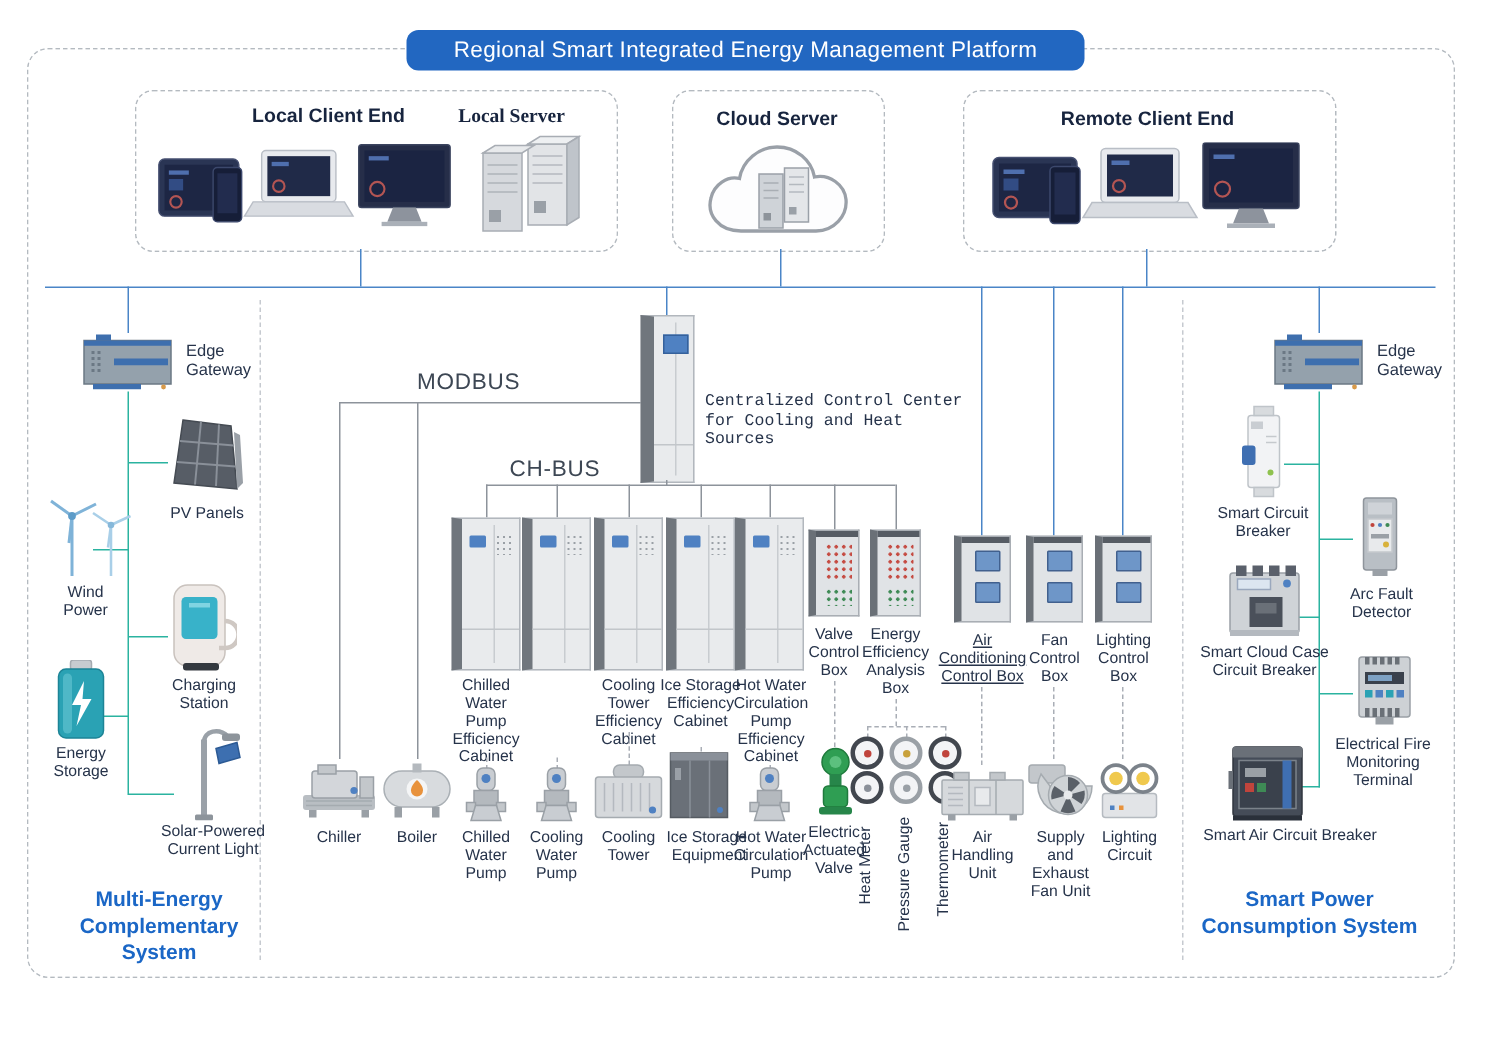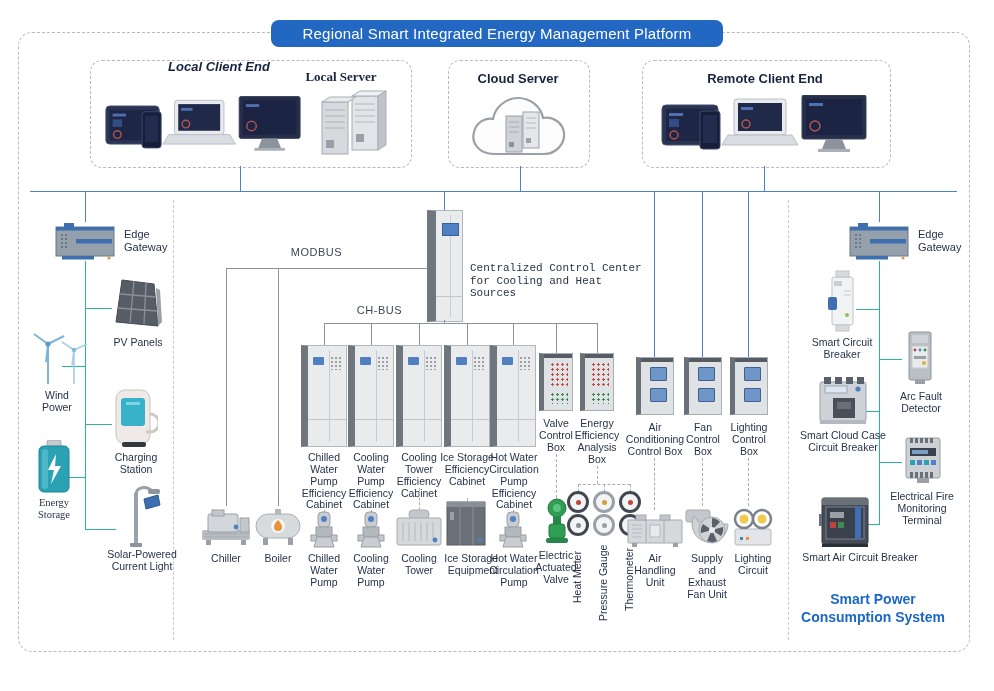--- a/index.html
+++ b/index.html
@@ -9,21 +9,21 @@
   
   .outer{border:1.6px dashed var(--c-dash);border-radius:14px;}
   .group{border:1.3px dashed var(--c-dash);border-radius:12px;background:#fff;}
   .titlepill{background:var(--c-title);color:#fff;border-radius:8px;
     display:flex;align-items:center;justify-content:center;
     font-size:15px;font-weight:500;letter-spacing:.2px;}
   
   .hdr{font-size:13px;font-weight:bold;color:#17243e;text-align:center;line-height:1.1;}
   .lbl{font-size:10.5px;line-height:1.13;color:#26334a;text-align:center;}
   .lbl-l{font-size:11px;line-height:1.15;color:#26334a;text-align:left;}
-  .bus{font-size:11px;color:#3d4754;letter-spacing:.5px;text-align:right;}
+  .bus{font-size:15px;color:#3d4754;letter-spacing:.5px;text-align:center;}
   .sect{font-size:14px;font-weight:bold;color:var(--c-section);text-align:center;line-height:1.25;}
   .vlabel{font-size:10.5px;color:#26334a;writing-mode:vertical-rl;transform:rotate(180deg);
     white-space:nowrap;line-height:1;}
   
   .bl-h{border-top:1.6px solid var(--c-blue);}
   .bl-v{border-left:1.6px solid var(--c-blue);}
   .tl-h{border-top:1.6px solid var(--c-teal);}
   .tl-v{border-left:1.6px solid var(--c-teal);}
   .gl-h{border-top:1px solid var(--c-gray);}
   .gl-v{border-left:1px solid var(--c-gray);}
@@ -62,21 +62,21 @@
   <div class="abs outer" style="left:18px;top:32px;width:950px;height:618px;"></div>
 
   <div class="abs titlepill" style="left:271px;top:20px;width:452px;height:27px;">
     <span>Regional Smart Integrated Energy Management Platform</span>
   </div>
 
   <div class="abs group" style="left:90px;top:60px;width:320px;height:106px;"></div>
   <div class="abs group" style="left:448px;top:60px;width:140px;height:106px;"></div>
   <div class="abs group" style="left:642px;top:60px;width:247px;height:106px;"></div>
 
-  <div class="abs hdr" style="left:149px;top:60px;width:140px;font-style:italic;">Local Client End</div>
+  <div class="abs hdr" style="left:149px;top:70px;width:140px;">Local Client End</div>
   <div class="abs hdr" style="left:291px;top:70px;width:100px;font-family:Liberation Serif, serif;">Local Server</div>
   <div class="abs hdr" style="left:448px;top:72px;width:140px;">Cloud Server</div>
   <div class="abs hdr" style="left:695px;top:72px;width:140px;">Remote Client End</div>
 
   <svg class="abs" style="left:104px;top:95px;" width="198" height="62" viewBox="0 0 208 62">
     <rect x="2" y="10" width="56" height="40" rx="4" fill="#2a3554" stroke="#454f70"></rect>
     <rect x="6" y="14" width="48" height="32" fill="#1d2644"></rect>
     <rect x="9" y="18" width="14" height="3" fill="#4f6fae"></rect>
     <rect x="9" y="24" width="10" height="8" fill="#3a5a9a" opacity=".75"></rect>
     <circle cx="14" cy="40" r="4" fill="none" stroke="#b35553" stroke-width="1.5"></circle>
@@ -234,32 +234,33 @@
   </svg>
   <div class="abs lbl" style="left:104px;top:452px;width:64px;">Charging Station</div>
 
   <div class="abs tl-h" style="left:60px;top:477px;width:26px;"></div>
   <svg class="abs" style="left:34px;top:440px;" width="40" height="54" viewBox="0 0 40 54">
     <rect x="13" y="0" width="14" height="7" rx="2" fill="#c7cbd0" stroke="#a5abb1"></rect>
     <rect x="5" y="6" width="30" height="46" rx="5" fill="#2aa2b4" stroke="#1d8496"></rect>
     <rect x="8" y="9" width="6" height="40" rx="3" fill="#5fc2cf" opacity=".7"></rect>
     <polygon points="22,14 14,30 20,30 17,44 27,26 21,26" fill="#fff"></polygon>
   </svg>
-  <div class="abs lbl" style="left:24px;top:497px;width:60px;font-family:Liberation Serif, serif;">Energy Storage</div>
+  <div class="abs lbl" style="left:24px;top:497px;width:60px;">Energy Storage</div>
 
   <div class="abs tl-h" style="left:86px;top:529px;width:30px;"></div>
   <svg class="abs" style="left:112px;top:483px;" width="52" height="64" viewBox="0 0 52 64">
     <rect x="22" y="10" width="4" height="52" fill="#9aa1a8"></rect>
     <path d="M24 12 C24 4 34 2 40 8" fill="none" stroke="#9aa1a8" stroke-width="3"></path>
     <rect x="36" y="6" width="12" height="5" rx="2" fill="#8d949b"></rect>
     <polygon points="32,16 46,12 48,22 34,26" fill="#3d6fb0" stroke="#2c5a94"></polygon>
     <rect x="18" y="60" width="12" height="4" rx="1" fill="#8d949b"></rect>
   </svg>
   <div class="abs lbl" style="left:98px;top:549px;width:88px;">Solar-Powered Current Light</div>
 
+  <div class="abs sect" style="left:36px;top:591px;width:140px;">Multi-Energy Complementary System</div>
 
   <div class="abs bus" style="left:278px;top:246px;width:64px;">MODBUS</div>
   <div class="abs gl-h" style="left:226px;top:268px;width:204px;"></div>
   <div class="abs gl-v" style="left:226px;top:268px;height:238px;"></div>
   <div class="abs gl-v" style="left:278px;top:268px;height:238px;"></div>
 
   <div class="abs cab" style="left:427px;top:210px;width:36px;height:112px;border-left-width:9px;">
     <div class="seam"></div>
     <div class="abs" style="left:6px;top:12px;width:15px;height:11px;background:#4f81c2;border:1px solid #35619c;"></div>
     <div class="foot" style="bottom:22%;"></div>
@@ -303,21 +304,20 @@
       <div class="foot"></div>
     </div>
   <div class="abs cab" style="left:490px;top:345px;width:46px;height:102px;">
       <div class="seam"></div>
       <div class="scr"></div>
       <div class="dots"></div>
       <div class="foot"></div>
     </div>
 
   <div class="abs lbl" style="left:297px;top:452px;width:54px;">Chilled Water Pump Efficiency Cabinet</div>
-  <div class="abs lbl" style="left:344px;top:452px;width:54px;">Cooling Water Pump Efficiency Cabinet</div>
   <div class="abs lbl" style="left:391px;top:452px;width:56px;">Cooling Tower Efficiency Cabinet</div>
   <div class="abs lbl" style="left:438px;top:452px;width:58px;">Ice Storage Efficiency Cabinet</div>
   <div class="abs lbl" style="left:485px;top:452px;width:58px;">Hot Water Circulation Pump Efficiency Cabinet</div>
 
   <div class="abs dotbox" style="left:539px;top:353px;width:34px;height:58px;">
       <div class="bar"></div>
       <div class="dd"></div>
       <div class="dd2"></div>
     </div>
   <div class="abs dotbox" style="left:580px;top:353px;width:34px;height:58px;">
@@ -336,21 +336,21 @@
   <div class="abs scrbox" style="left:684px;top:357px;width:38px;height:58px;">
       <div class="bar"></div>
       <div class="s1"></div>
       <div class="s2"></div>
     </div>
   <div class="abs scrbox" style="left:730px;top:357px;width:38px;height:58px;">
       <div class="bar"></div>
       <div class="s1"></div>
       <div class="s2"></div>
     </div>
-  <div class="abs lbl" style="left:621px;top:422px;width:68px;">Air Conditioning Control Box</div>
+  <div class="abs lbl" style="left:621px;top:422px;width:68px;text-decoration:underline;">Air Conditioning Control Box</div>
   <div class="abs lbl" style="left:679px;top:422px;width:48px;">Fan Control Box</div>
   <div class="abs lbl" style="left:723px;top:422px;width:52px;">Lighting Control Box</div>
 
   <div class="abs dl-v" style="left:324px;top:505px;height:8px;"></div>
   <div class="abs dl-v" style="left:371px;top:505px;height:8px;"></div>
   <div class="abs dl-v" style="left:419px;top:488px;height:22px;"></div>
   <div class="abs dl-v" style="left:467px;top:498px;height:12px;"></div>
   <div class="abs dl-v" style="left:513px;top:505px;height:8px;"></div>
   <div class="abs dl-v" style="left:556px;top:454px;height:44px;"></div>
   <div class="abs dl-v" style="left:597px;top:466px;height:18px;"></div>

